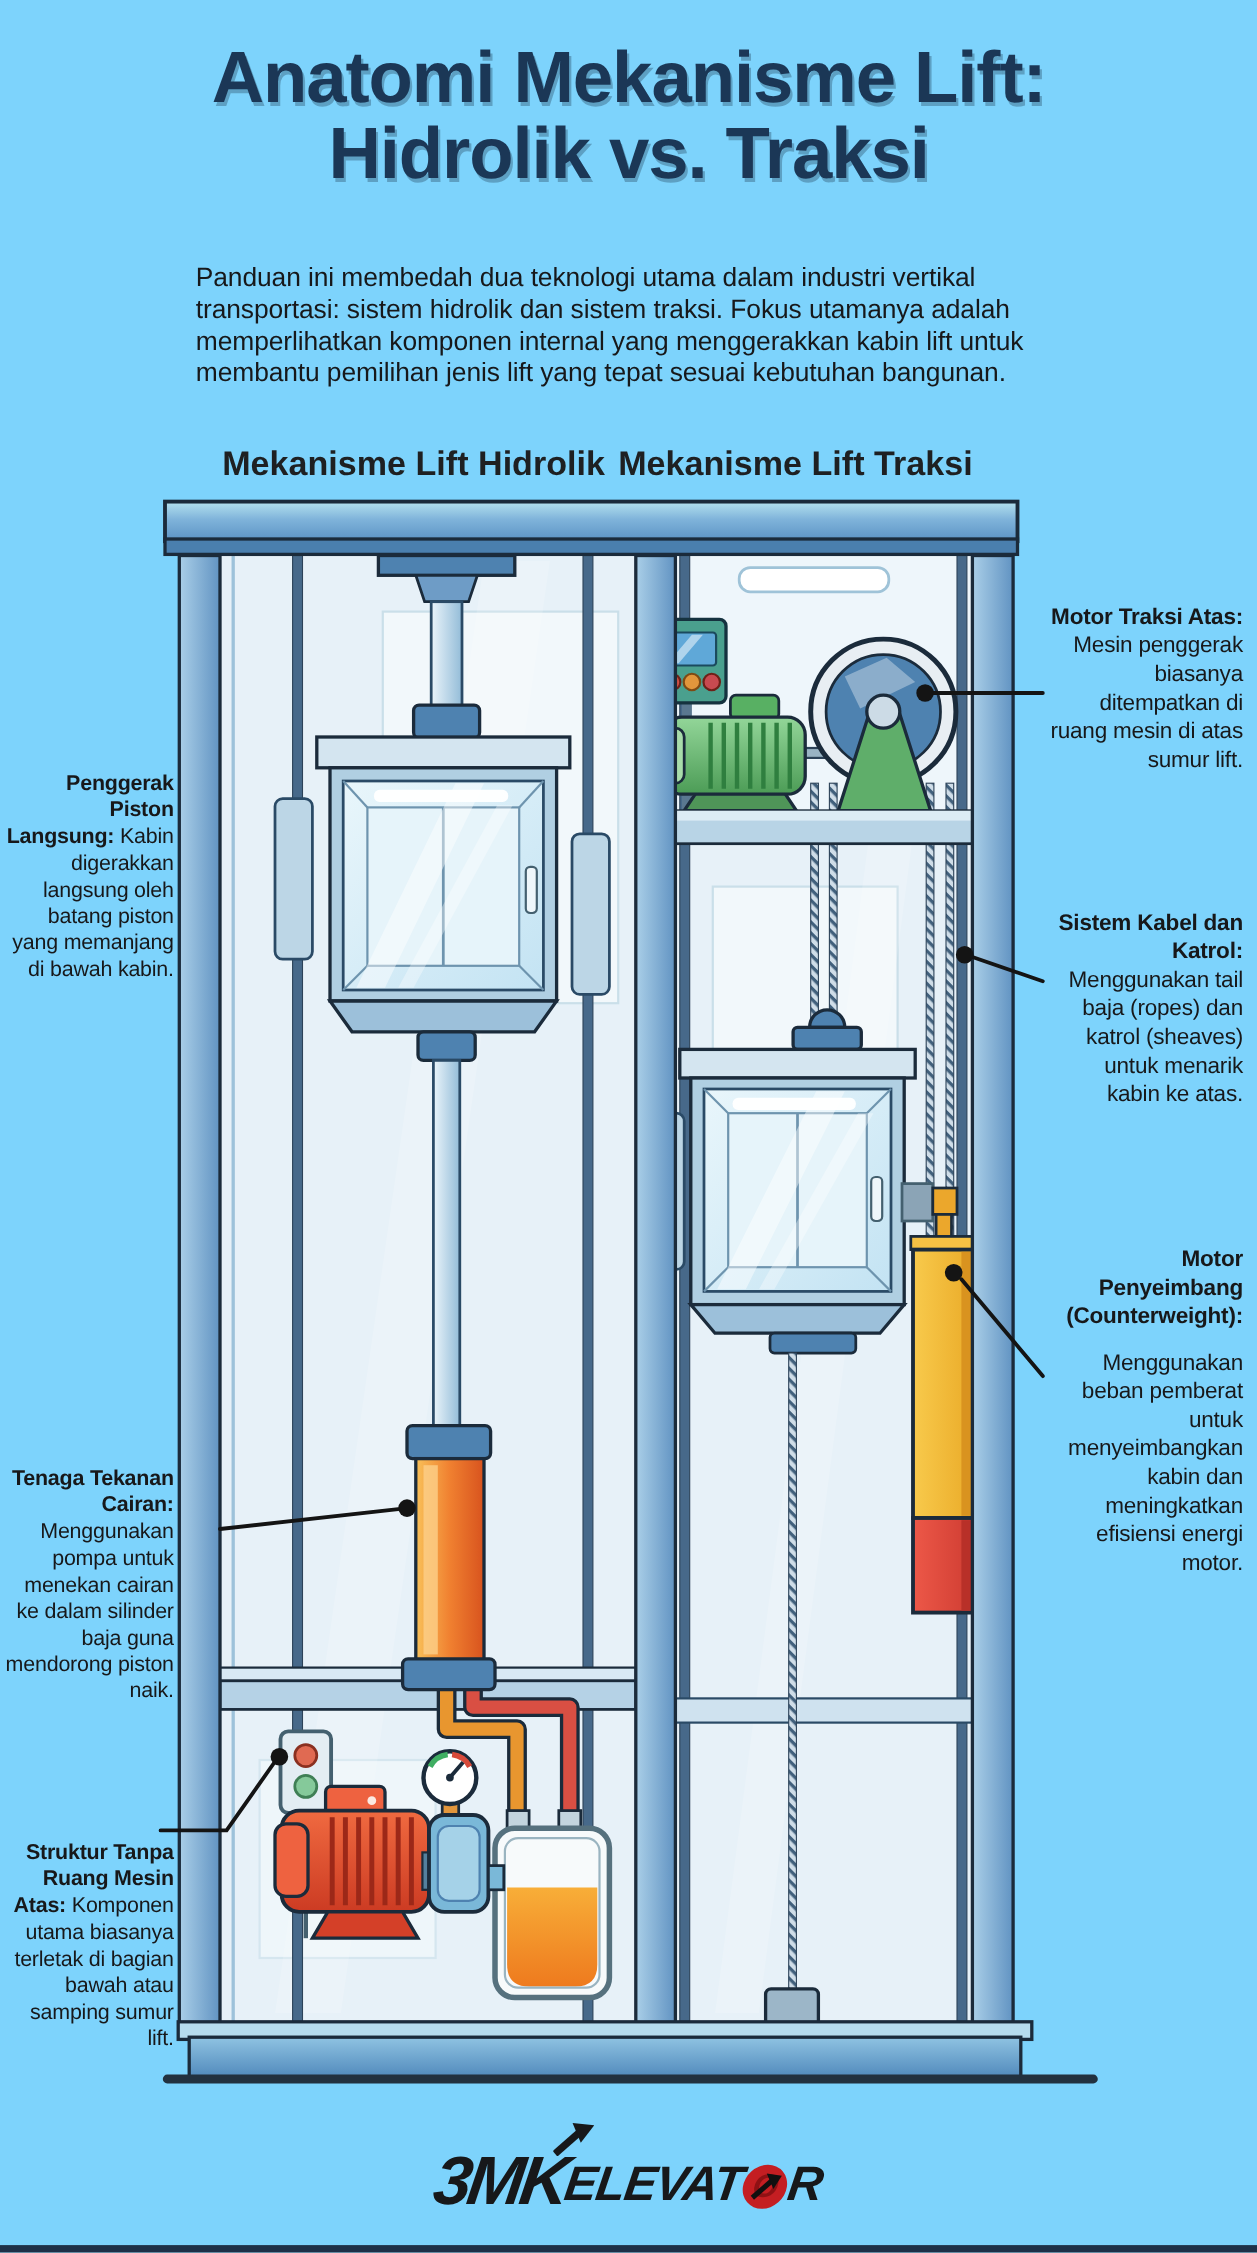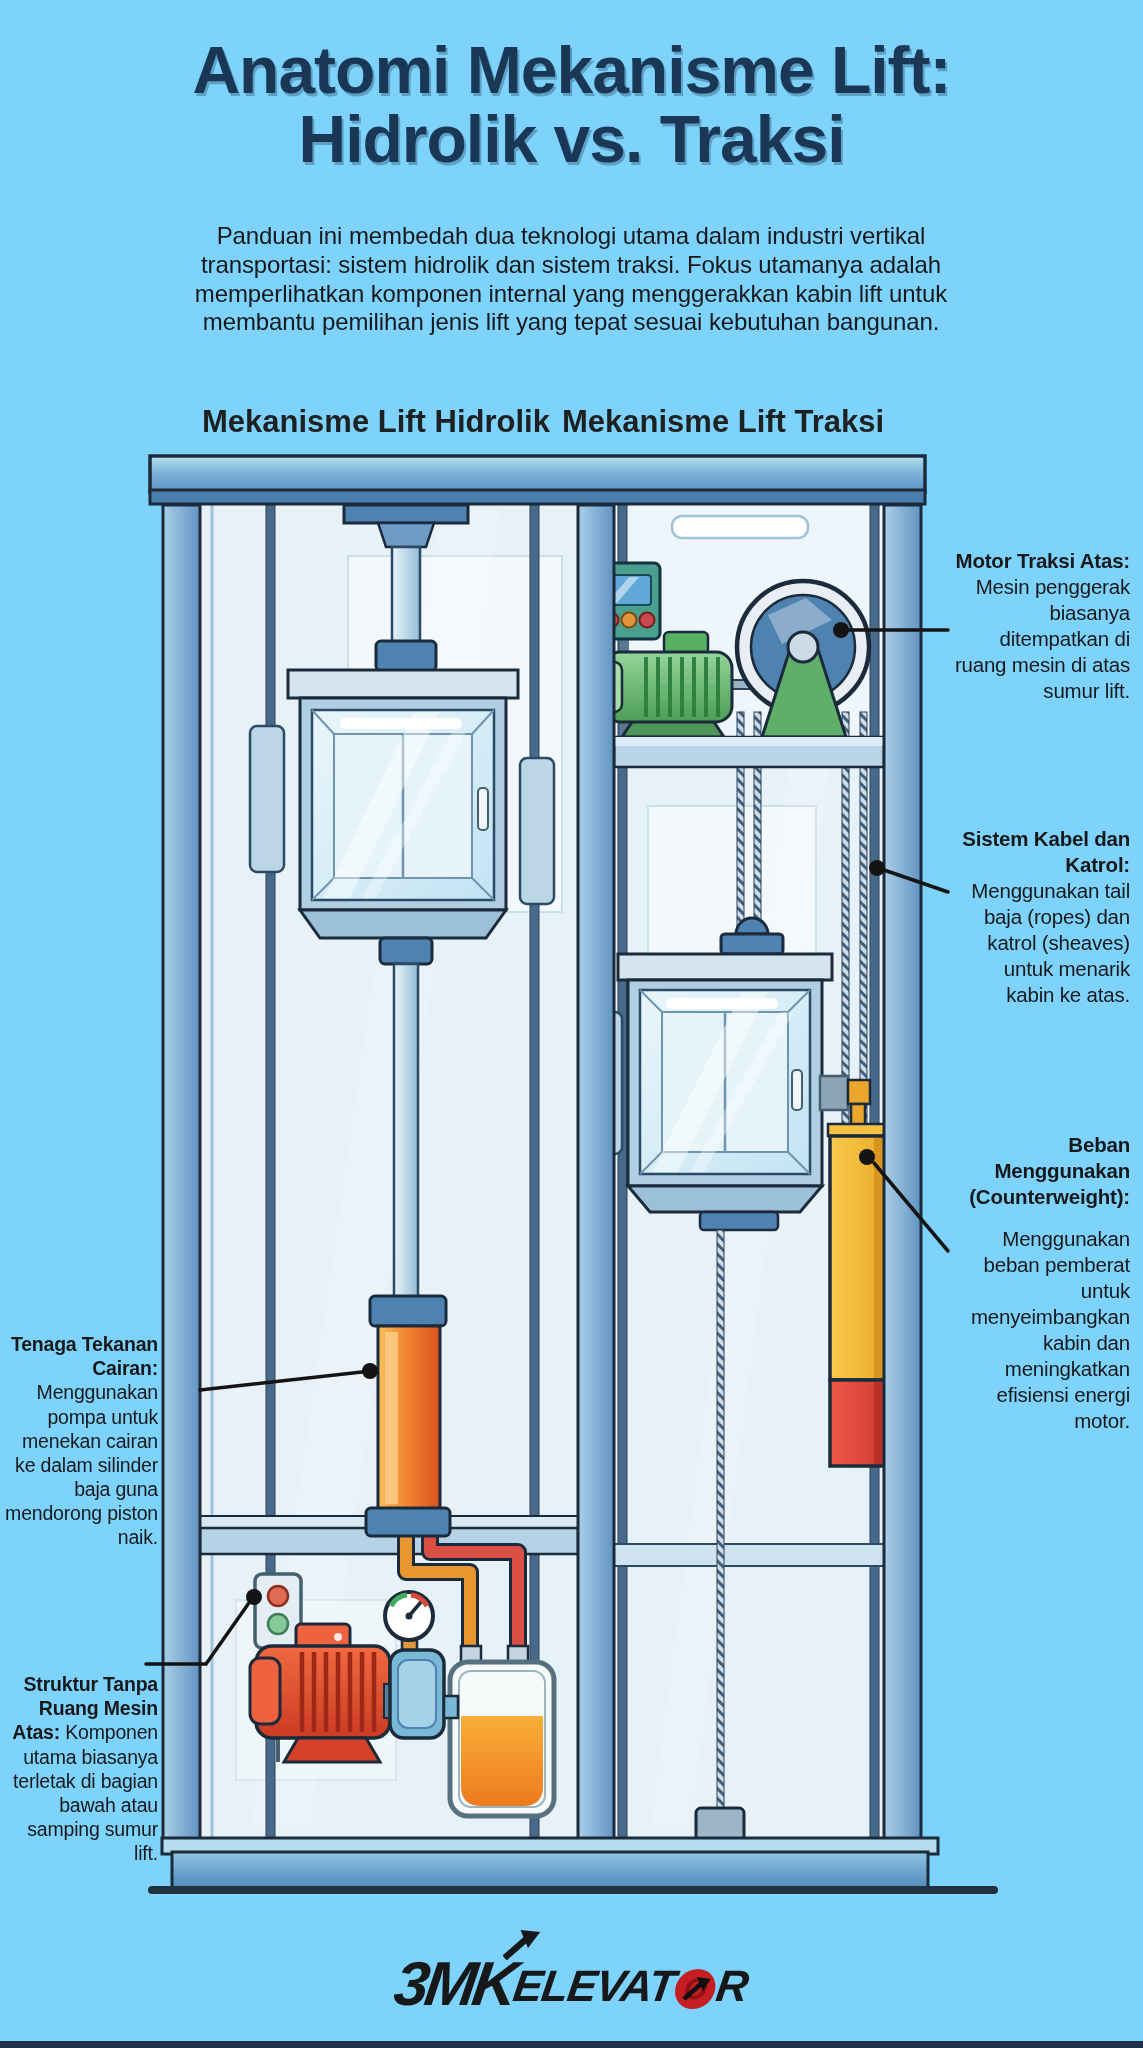--- a/index.html
+++ b/index.html
@@ -1,22 +1,22 @@
 <!DOCTYPE html>
 <html><head>
 <meta charset="utf-8">
 <style>
   html,body{margin:0;padding:0;background:#e8e6e0;}
   .canvas{position:relative;width:1143px;height:2048px;background:#7dd3fc;overflow:hidden;
           font-family:"Liberation Sans",sans-serif;margin:0 auto;}
   .title{position:absolute;top:36px;left:0;width:1143px;text-align:center;
          font-size:66px;line-height:1.04;font-weight:900;color:#1b3756;letter-spacing:-1px;
          text-shadow:2px 3px 0 rgba(12,28,46,.28);margin:0;}
-  .intro{position:absolute;top:222px;left:161px;width:820px;text-align:center;
-         font-size:24px;line-height:1.2;color:#17181a;margin:0;letter-spacing:-0.1px;}
+  .intro{position:absolute;top:222px;left:161px;width:820px;text-align:left;
+         font-size:24px;line-height:1.2;color:#17181a;margin:17px;letter-spacing:-0.1px;}
   .col-head{position:absolute;top:404px;width:360px;text-align:left;
             font-size:31px;font-weight:bold;color:#1e2022;}
   .col-head.hydr{left:202px;}
   .col-head.trak{left:562px;}
   .diagram{position:absolute;left:0;top:0;width:1143px;height:2048px;}
   .callout{position:absolute;color:#17181a;}
   .callout .ct{font-weight:bold;}
   .callout.left{text-align:right;width:156px;font-size:19.5px;line-height:1.24;letter-spacing:-0.2px;}
   .callout.right{text-align:right;width:178px;font-size:20.5px;line-height:1.27;letter-spacing:-0.2px;}
   .cl1{left:2px;top:700px;}
@@ -315,30 +315,31 @@
         <circle cx="254" cy="1597" r="8" fill="#141414" stroke="none"></circle>
       <path d="M948,630 H848"></path>
         <circle cx="841" cy="630" r="8" fill="#141414" stroke="none"></circle>
       <path d="M948,892 L884,870"></path>
         <circle cx="877" cy="868" r="8" fill="#141414" stroke="none"></circle>
       <path d="M948,1251 L874,1163"></path>
         <circle cx="867" cy="1157" r="8" fill="#141414" stroke="none"></circle>
     </g>
   </svg>
 
+  <div class="callout left cl1"><span class="ct">Penggerak Piston Langsung:</span> <span class="cb">Kabin digerakkan langsung oleh batang piston yang memanjang di bawah kabin.</span></div>
 
   <div class="callout left cl2"><span class="ct">Tenaga Tekanan Cairan:</span> <span class="cb">Menggunakan pompa untuk menekan cairan ke dalam silinder baja guna mendorong piston naik.</span></div>
 
   <div class="callout left cl3"><span class="ct">Struktur Tanpa Ruang Mesin Atas:</span> <span class="cb">Komponen utama biasanya terletak di bagian bawah atau samping sumur lift.</span></div>
 
   <div class="callout right cr1"><span class="ct">Motor Traksi Atas:</span> <span class="cb">Mesin penggerak biasanya ditempatkan di ruang mesin di atas sumur lift.</span></div>
 
   <div class="callout right cr2"><span class="ct">Sistem Kabel dan Katrol:</span> <span class="cb">Menggunakan tail baja (ropes) dan katrol (sheaves) untuk menarik kabin ke atas.</span></div>
 
-  <div class="callout right cr3"><span class="ct">Beban Menggunakan (Counterweight):</span> <span class="cb">Menggunakan beban pemberat untuk menyeimbangkan kabin dan meningkatkan efisiensi energi motor.</span></div>
+  <div class="callout right cr3"><span class="ct">Motor Penyeimbang (Counterweight):</span> <span class="cb">Menggunakan beban pemberat untuk menyeimbangkan kabin dan meningkatkan efisiensi energi motor.</span></div>
 
   <div class="logo">
     <span class="logo-inner">
       <span class="logo-3mk">3MK</span><svg class="k-arrow" width="34" height="30" viewBox="0 0 34 30">
           <path d="M2,28 L22,8" stroke="#17181a" stroke-width="7"></path>
           <polygon points="14,0 34,2 24,18" fill="#17181a"></polygon>
         </svg><span class="logo-word"><span>ELEVAT</span><span class="logo-o"><span class="och">O</span><svg class="o-arrow" width="36" height="36" viewBox="0 0 36 36">
               <path d="M8,28 L24,12" stroke="#101010" stroke-width="5"></path>
               <polygon points="18,6 32,8 26,20" fill="#101010"></polygon>
             </svg></span><span>R</span></span>

